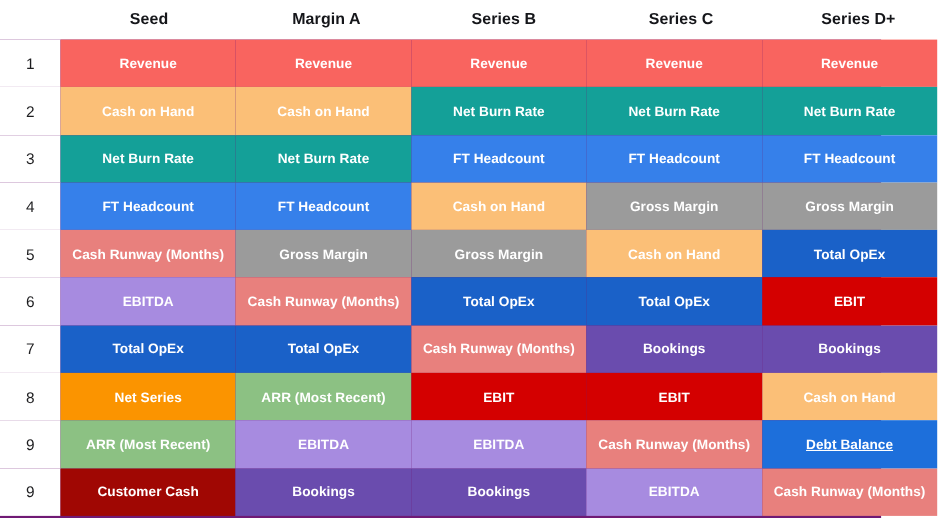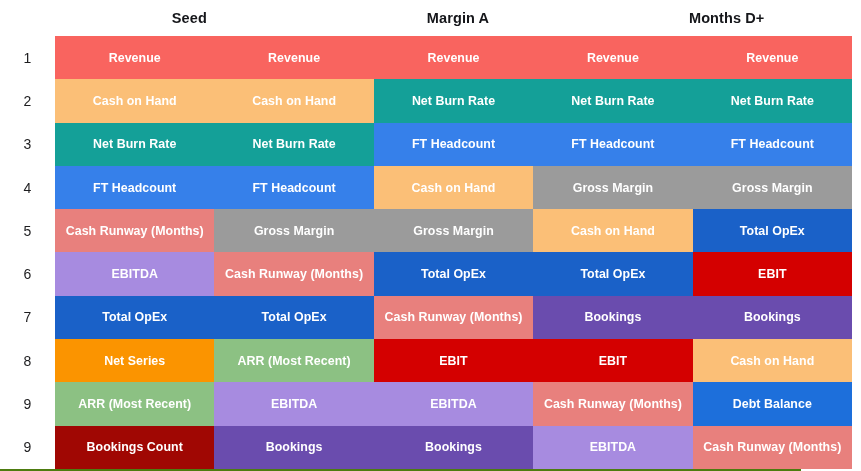--- a/index.html
+++ b/index.html
@@ -13,21 +13,21 @@
     height: 471px;
     overflow: hidden;
     font-family: "Liberation Sans", sans-serif;
     -webkit-font-smoothing: antialiased;
   }
 
   #matrix-root {
     position: relative;
     width: 801px;
     height: 471px;
-    background: #4d7c0f;
+    background: #701a75;
   }
 
   
   .header-row {
     position: absolute;
     left: 0;
     top: 0;
     width: 861px;
     height: 36px;
     display: flex;
@@ -97,21 +97,23 @@
 </style>
 </head>
 <body>
 
 <div id="matrix-root">
 
   <div class="header-row">
     <div class="rownum-corner"></div>
     <div class="header-cell">Seed</div>
     <div class="header-cell">Margin A</div>
-    <div class="header-cell">Months D+</div>
+    <div class="header-cell">Series B</div>
+    <div class="header-cell">Series C</div>
+    <div class="header-cell">Series D+</div>
   </div>
 
   <div class="body-area" id="body-area">
       <div class="matrix-row">
         <div class="rownum-cell">1</div>
         <div class="metric-cell" style="background: rgb(249, 100, 95);">Revenue</div>
         <div class="metric-cell" style="background: rgb(249, 100, 95);">Revenue</div>
         <div class="metric-cell" style="background: rgb(249, 100, 95);">Revenue</div>
         <div class="metric-cell" style="background: rgb(249, 100, 95);">Revenue</div>
         <div class="metric-cell" style="background: rgb(249, 100, 95);">Revenue</div>
@@ -171,25 +173,25 @@
         <div class="metric-cell" style="background: rgb(212, 0, 0);">EBIT</div>
         <div class="metric-cell" style="background: rgb(212, 0, 0);">EBIT</div>
         <div class="metric-cell" style="background: rgb(251, 191, 119);">Cash on Hand</div>
       </div>
       <div class="matrix-row">
         <div class="rownum-cell">9</div>
         <div class="metric-cell" style="background: rgb(140, 193, 131);">ARR (Most Recent)</div>
         <div class="metric-cell" style="background: rgb(167, 139, 224);">EBITDA</div>
         <div class="metric-cell" style="background: rgb(167, 139, 224);">EBITDA</div>
         <div class="metric-cell" style="background: rgb(232, 128, 125);">Cash Runway (Months)</div>
-        <div class="metric-cell" style="background: rgb(29, 111, 219);">Debt Balance</div>
+        <div class="metric-cell" style="background: rgb(29, 111, 219); text-decoration: underline;">Debt Balance</div>
       </div>
       <div class="matrix-row">
         <div class="rownum-cell">9</div>
-        <div class="metric-cell" style="background: rgb(160, 7, 3);">Bookings Count</div>
+        <div class="metric-cell" style="background: rgb(160, 7, 3);">Customer Cash</div>
         <div class="metric-cell" style="background: rgb(106, 76, 174);">Bookings</div>
         <div class="metric-cell" style="background: rgb(106, 76, 174);">Bookings</div>
         <div class="metric-cell" style="background: rgb(167, 139, 224);">EBITDA</div>
         <div class="metric-cell" style="background: rgb(232, 128, 125);">Cash Runway (Months)</div>
       </div>
     </div>
 
 </div>
 
 </body></html>

